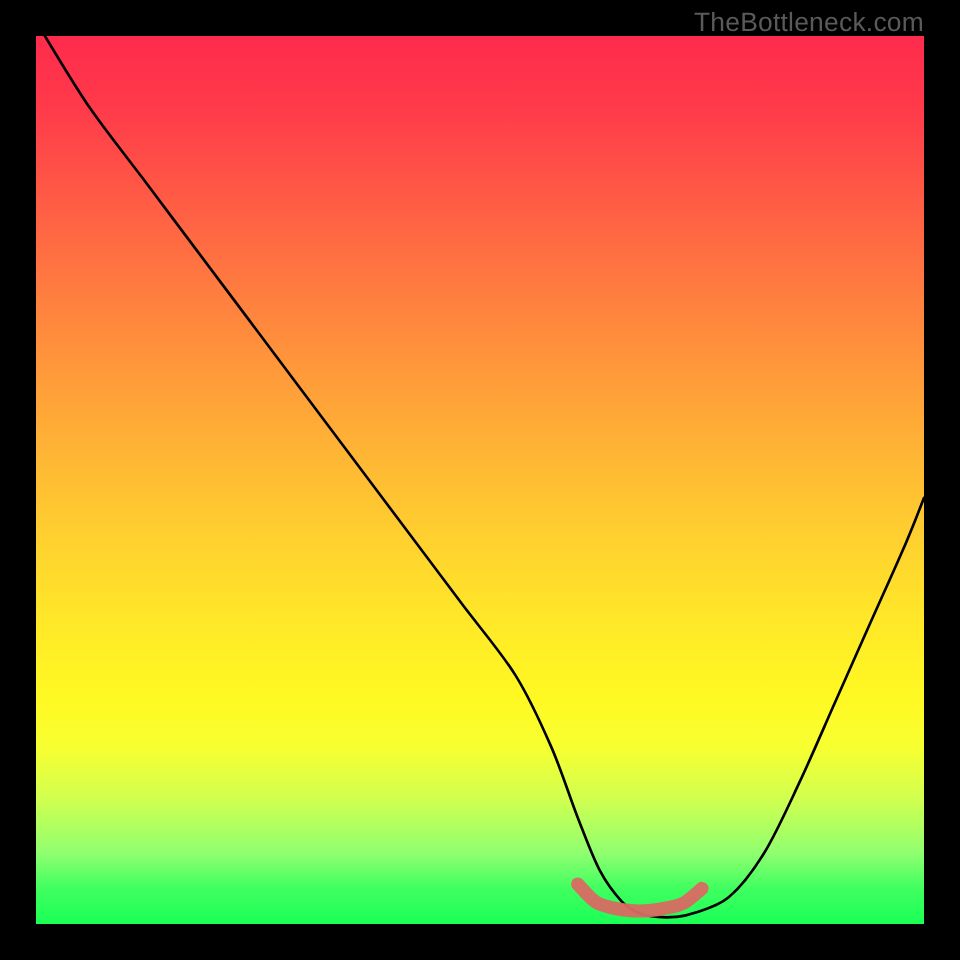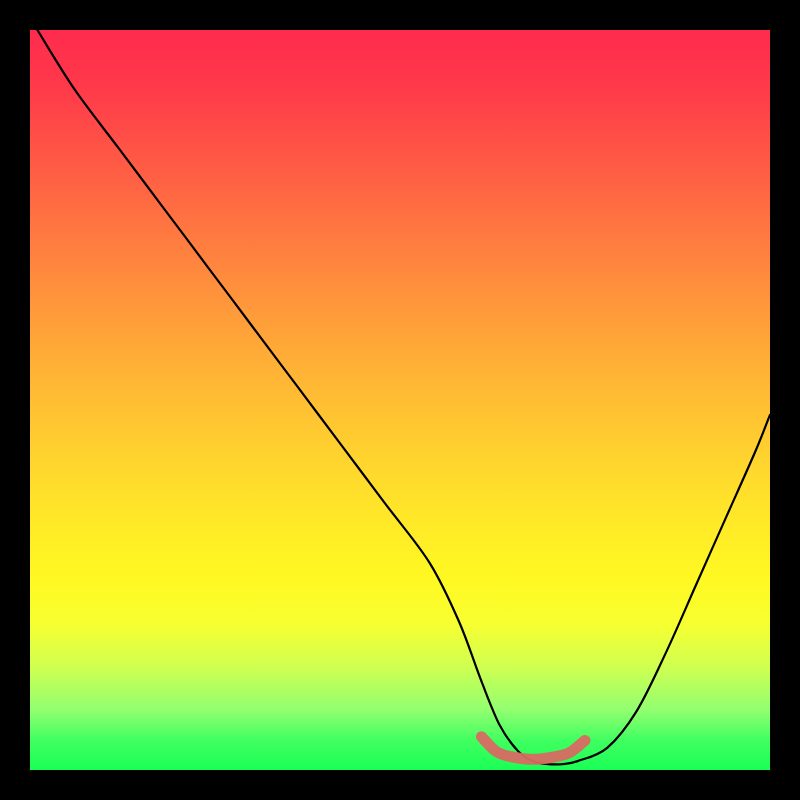--- a/index.html
+++ b/index.html
@@ -48,19 +48,20 @@
     top: 0;
     width: 740px;
     height: 740px;
     pointer-events: none;
   }
 </style>
 </head>
 <body>
 
 <div class="chart-container">
+  <div class="watermark">TheBottleneck.com</div>
   <div class="plot-area">
     <svg class="curve" viewBox="0 0 740 740" preserveAspectRatio="none">
       <path id="main-curve" fill="none" stroke="#000" stroke-width="2.2" stroke-linecap="round" stroke-linejoin="round" d="M 7.40 0.00 C 13.57 9.87, 30.83 39.47, 44.40 59.20 C 57.97 78.93, 74.00 98.67, 88.80 118.40 C 103.60 138.13, 118.40 157.87, 133.20 177.60 C 148.00 197.33, 162.80 217.07, 177.60 236.80 C 192.40 256.53, 207.20 276.27, 222.00 296.00 C 236.80 315.73, 251.60 335.47, 266.40 355.20 C 281.20 374.93, 296.00 394.67, 310.80 414.40 C 325.60 434.13, 340.40 453.87, 355.20 473.60 C 370.00 493.33, 387.27 513.07, 399.60 532.80 C 411.93 552.53, 420.57 572.27, 429.20 592.00 C 437.83 611.73, 444.62 633.93, 451.40 651.20 C 458.18 668.47, 463.73 683.88, 469.90 695.60 C 476.07 707.32, 482.85 715.58, 488.40 721.50 C 493.95 727.42, 498.27 729.02, 503.20 731.12 C 508.13 733.22, 513.07 733.59, 518.00 734.08 C 522.93 734.57, 527.87 734.57, 532.80 734.08 C 537.73 733.59, 540.20 733.83, 547.60 731.12 C 555.00 728.41, 567.33 726.19, 577.20 717.80 C 587.07 709.41, 596.93 696.83, 606.80 680.80 C 616.67 664.77, 626.53 642.57, 636.40 621.60 C 646.27 600.63, 656.13 577.20, 666.00 555.00 C 675.87 532.80, 685.73 510.60, 695.60 488.40 C 705.47 466.20, 717.80 439.07, 725.20 421.80 C 732.60 404.53, 737.53 390.97, 740.00 384.80"></path>
       <path id="hl-curve" fill="none" stroke="#d96a63" stroke-width="11" stroke-linecap="round" stroke-linejoin="round" opacity="0.95" d="M 451.40 706.70 C 453.87 709.17, 461.27 718.17, 466.20 721.50 C 471.13 724.83, 476.07 725.45, 481.00 726.68 C 485.93 727.91, 490.87 728.53, 495.80 728.90 C 500.73 729.27, 505.67 729.27, 510.60 728.90 C 515.53 728.53, 520.47 727.79, 525.40 726.68 C 530.33 725.57, 535.27 724.95, 540.20 722.24 C 545.13 719.53, 552.53 712.37, 555.00 710.40"></path>
     </svg>
   </div>
 </div>
 
 </body></html>

